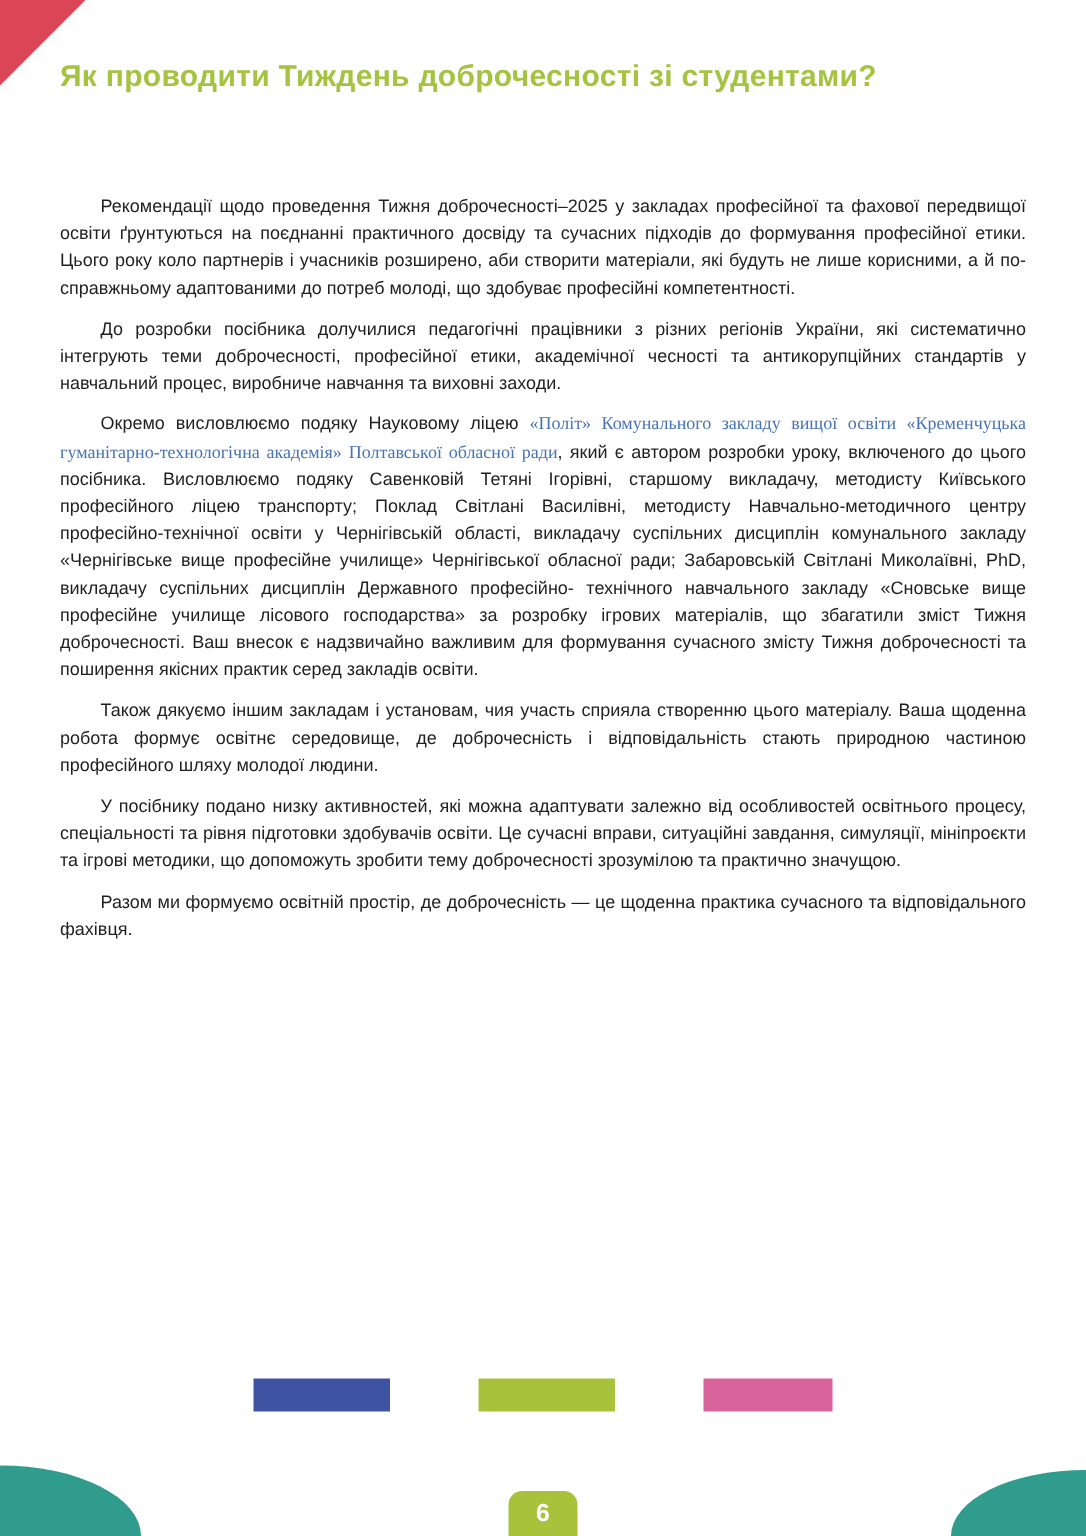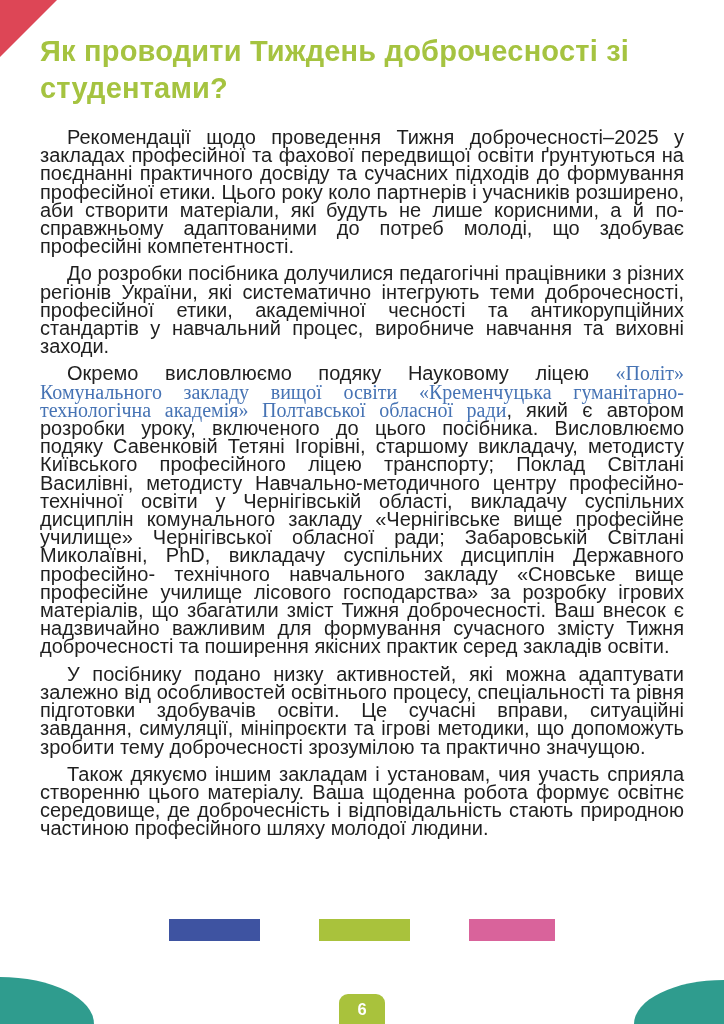--- a/index.html
+++ b/index.html
@@ -11,27 +11,27 @@
     font-family:"Liberation Sans","DejaVu Sans",sans-serif;
   }
   .corner-triangle{
     position:absolute;top:0;left:0;
     width:57px;height:57px;
     clip-path:polygon(0 0,100% 0,0 100%);
   }
   h1.title{
     position:absolute;left:40px;top:33px;
     width:634px;margin:0;
-    font-size:29px;font-weight:700;
+    font-size:20px;font-weight:700;
     line-height:37px;letter-spacing:.2px;
   }
   .content{
     position:absolute;left:40px;top:128px;
     width:644px;
-    font-size:20px;line-height:18.2px;
+    font-size:12px;line-height:18.2px;
     color:#1f1f1f;
     text-align:justify;
   }
   .content p{margin:0 0 9px 0;text-indent:27px;}
   .content .hl{cursor:pointer;font-family:Liberation Serif, serif;}
   .bars{
     position:absolute;left:0;top:919px;width:724px;
     display:flex;justify-content:center;gap:59px;
   }
   .bar{height:22px;}
@@ -63,22 +63,23 @@
 <div class="page">
 
   <div class="corner-triangle" style="background: rgb(221, 70, 86);"></div>
 
   <h1 class="title" style="color: rgb(165, 195, 64);">Як проводити Тиждень доброчесності зі студентами?</h1>
 
   <div class="content">
       <p><span>Рекомендації щодо проведення Тижня доброчесності–2025 у закладах професійної та фахової передвищої освіти ґрунтуються на поєднанні практичного досвіду та сучасних підходів до формування професійної етики. Цього року коло партнерів і учасників розширено, аби створити матеріали, які будуть не лише корисними, а й по-справжньому адаптованими до потреб молоді, що здобуває професійні компетентності.</span></p>
       <p><span>До розробки посібника долучилися педагогічні працівники з різних регіонів України, які систематично інтегрують теми доброчесності, професійної етики, академічної чесності та антикорупційних стандартів у навчальний процес, виробниче навчання та виховні заходи.</span></p>
       <p><span>Окремо висловлюємо подяку Науковому ліцею </span><span class="hl" style="color: rgb(70, 115, 180);">«Політ» Комунального закладу вищої освіти «Кременчуцька гуманітарно-технологічна академія» Полтавської обласної ради</span><span>, який є автором розробки уроку, включеного до цього посібника. Висловлюємо подяку Савенковій Тетяні Ігорівні, старшому викладачу, методисту Київського професійного ліцею транспорту; Поклад Світлані Василівні, методисту Навчально-методичного центру професійно-технічної освіти у Чернігівській області, викладачу суспільних дисциплін комунального закладу «Чернігівське вище професійне училище» Чернігівської обласної ради; Забаровській Світлані Миколаївні, PhD, викладачу суспільних дисциплін Державного професійно- технічного навчального закладу «Сновське вище професійне училище лісового господарства» за розробку ігрових матеріалів, що збагатили зміст Тижня доброчесності. Ваш внесок є надзвичайно важливим для формування сучасного змісту Тижня доброчесності та поширення якісних практик серед закладів освіти.</span></p>
+      <p><span>Також дякуємо іншим закладам і установам, чия участь сприяла створенню цього матеріалу. Ваша щоденна робота формує освітнє середовище, де доброчесність і відповідальність стають природною частиною професійного шляху молодої людини.</span></p>
       <p><span>У посібнику подано низку активностей, які можна адаптувати залежно від особливостей освітнього процесу, спеціальності та рівня підготовки здобувачів освіти. Це сучасні вправи, ситуаційні завдання, симуляції, мініпроєкти та ігрові методики, що допоможуть зробити тему доброчесності зрозумілою та практично значущою.</span></p>
-      <p><span>Також дякуємо іншим закладам і установам, чия участь сприяла створенню цього матеріалу. Ваша щоденна робота формує освітнє середовище, де доброчесність і відповідальність стають природною частиною професійного шляху молодої людини.</span></p>
+      <p><span>Разом ми формуємо освітній простір, де доброчесність — це щоденна практика сучасного та відповідального фахівця.</span></p>
     </div>
 
   <div class="bars">
     <div class="bar b1" style="background: rgb(62, 83, 161);"></div>
     <div class="bar b2" style="background: rgb(169, 194, 60);"></div>
     <div class="bar b3" style="background: rgb(217, 99, 155);"></div>
   </div>
 
   <div class="corner-wave-left" style="background: rgb(47, 156, 142);"></div>
 

